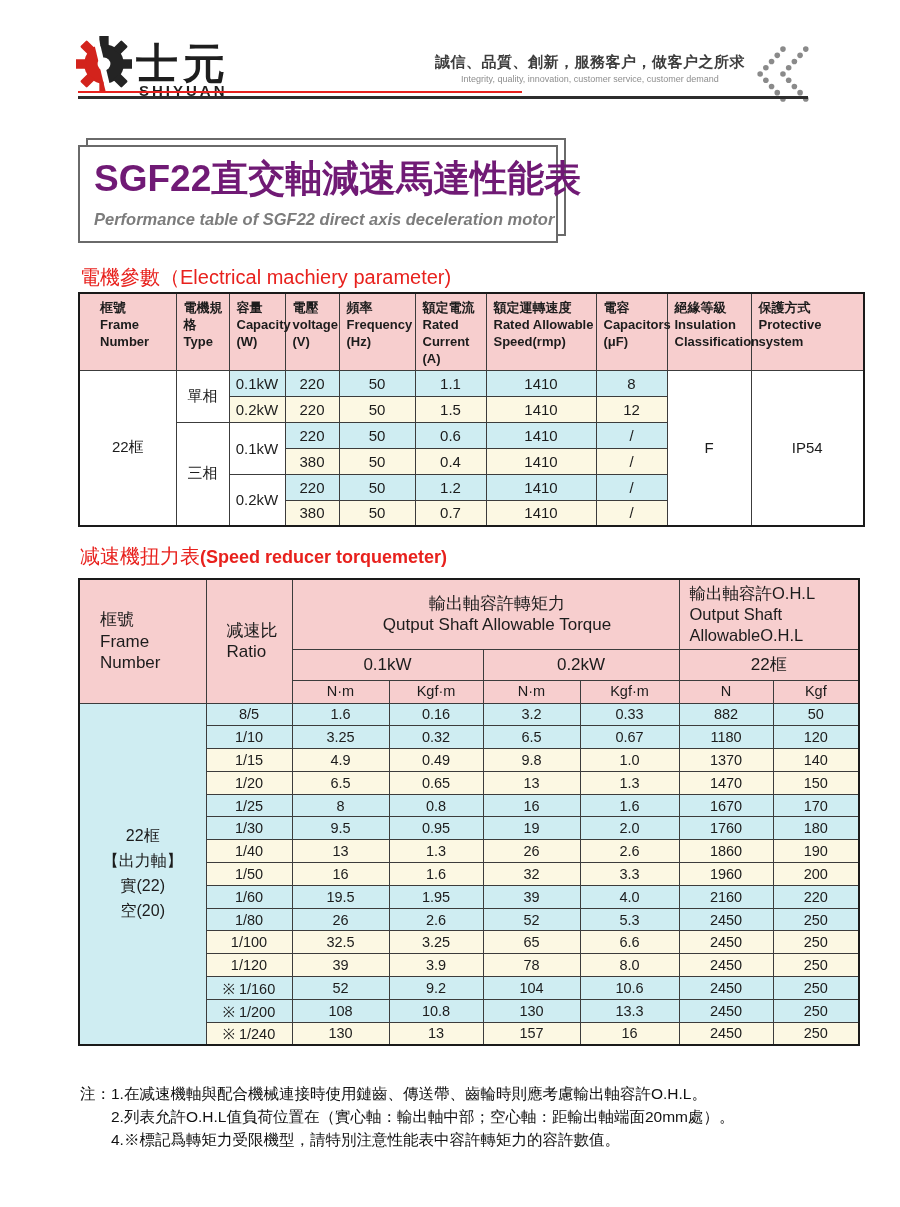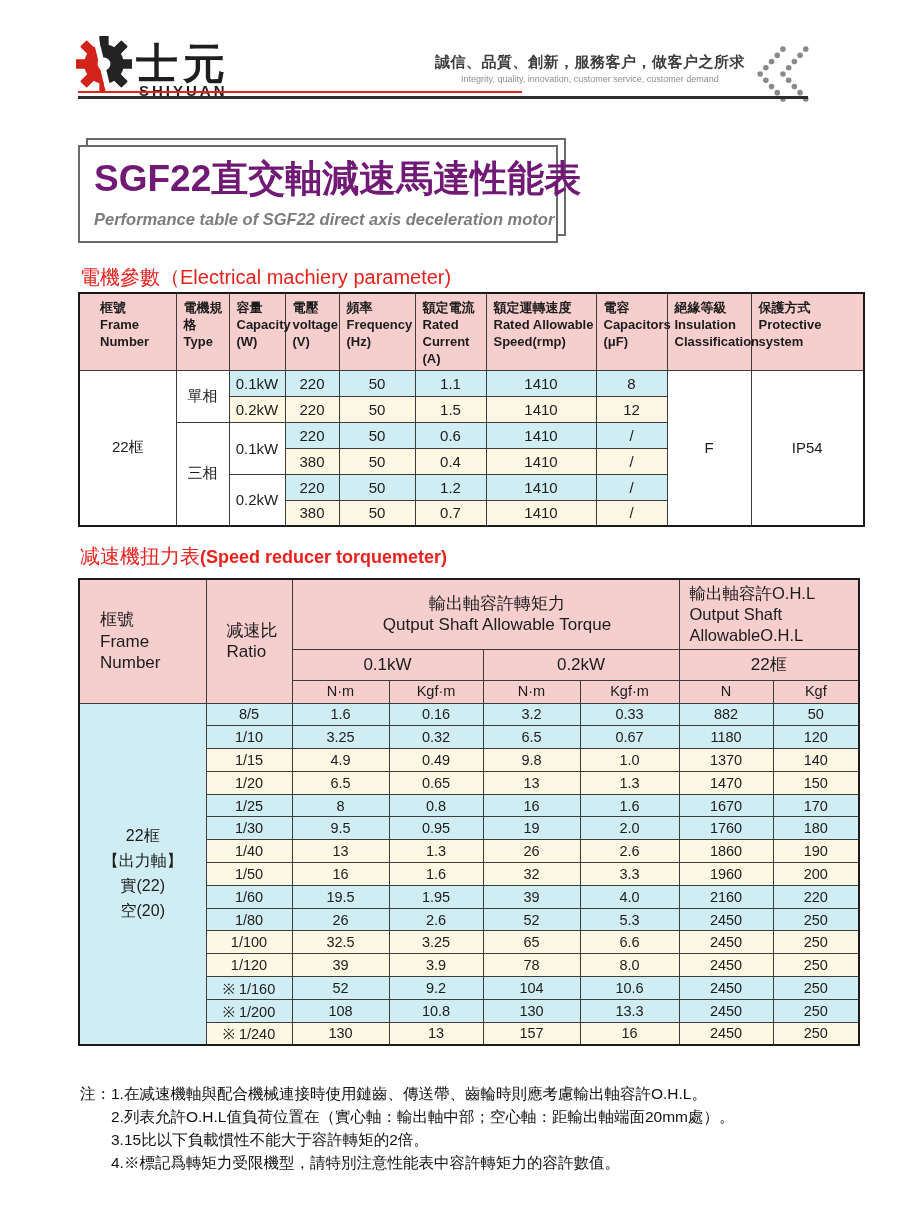--- a/index.html
+++ b/index.html
@@ -422,18 +422,17 @@
           <td>250</td>
     </tr>
   </tbody>
     </table>
 
   <div class="notes">
     <span class="notes-prefix">注：</span>
     <div class="notes-list">
       <div>1.在减速機軸與配合機械連接時使用鏈齒、傳送帶、齒輪時則應考慮輸出軸容許O.H.L。</div>
       <div>2.列表允許O.H.L值負荷位置在（實心軸：輸出軸中部；空心軸：距輸出軸端面20mm處）。</div>
-      <div>3.15比以下負載慣性不能大于容許轉矩的2倍。</div>
       <div>4.※標記爲轉矩力受限機型，請特別注意性能表中容許轉矩力的容許數值。</div>
     </div>
   </div>
 
 </div>
 
 </body></html>

